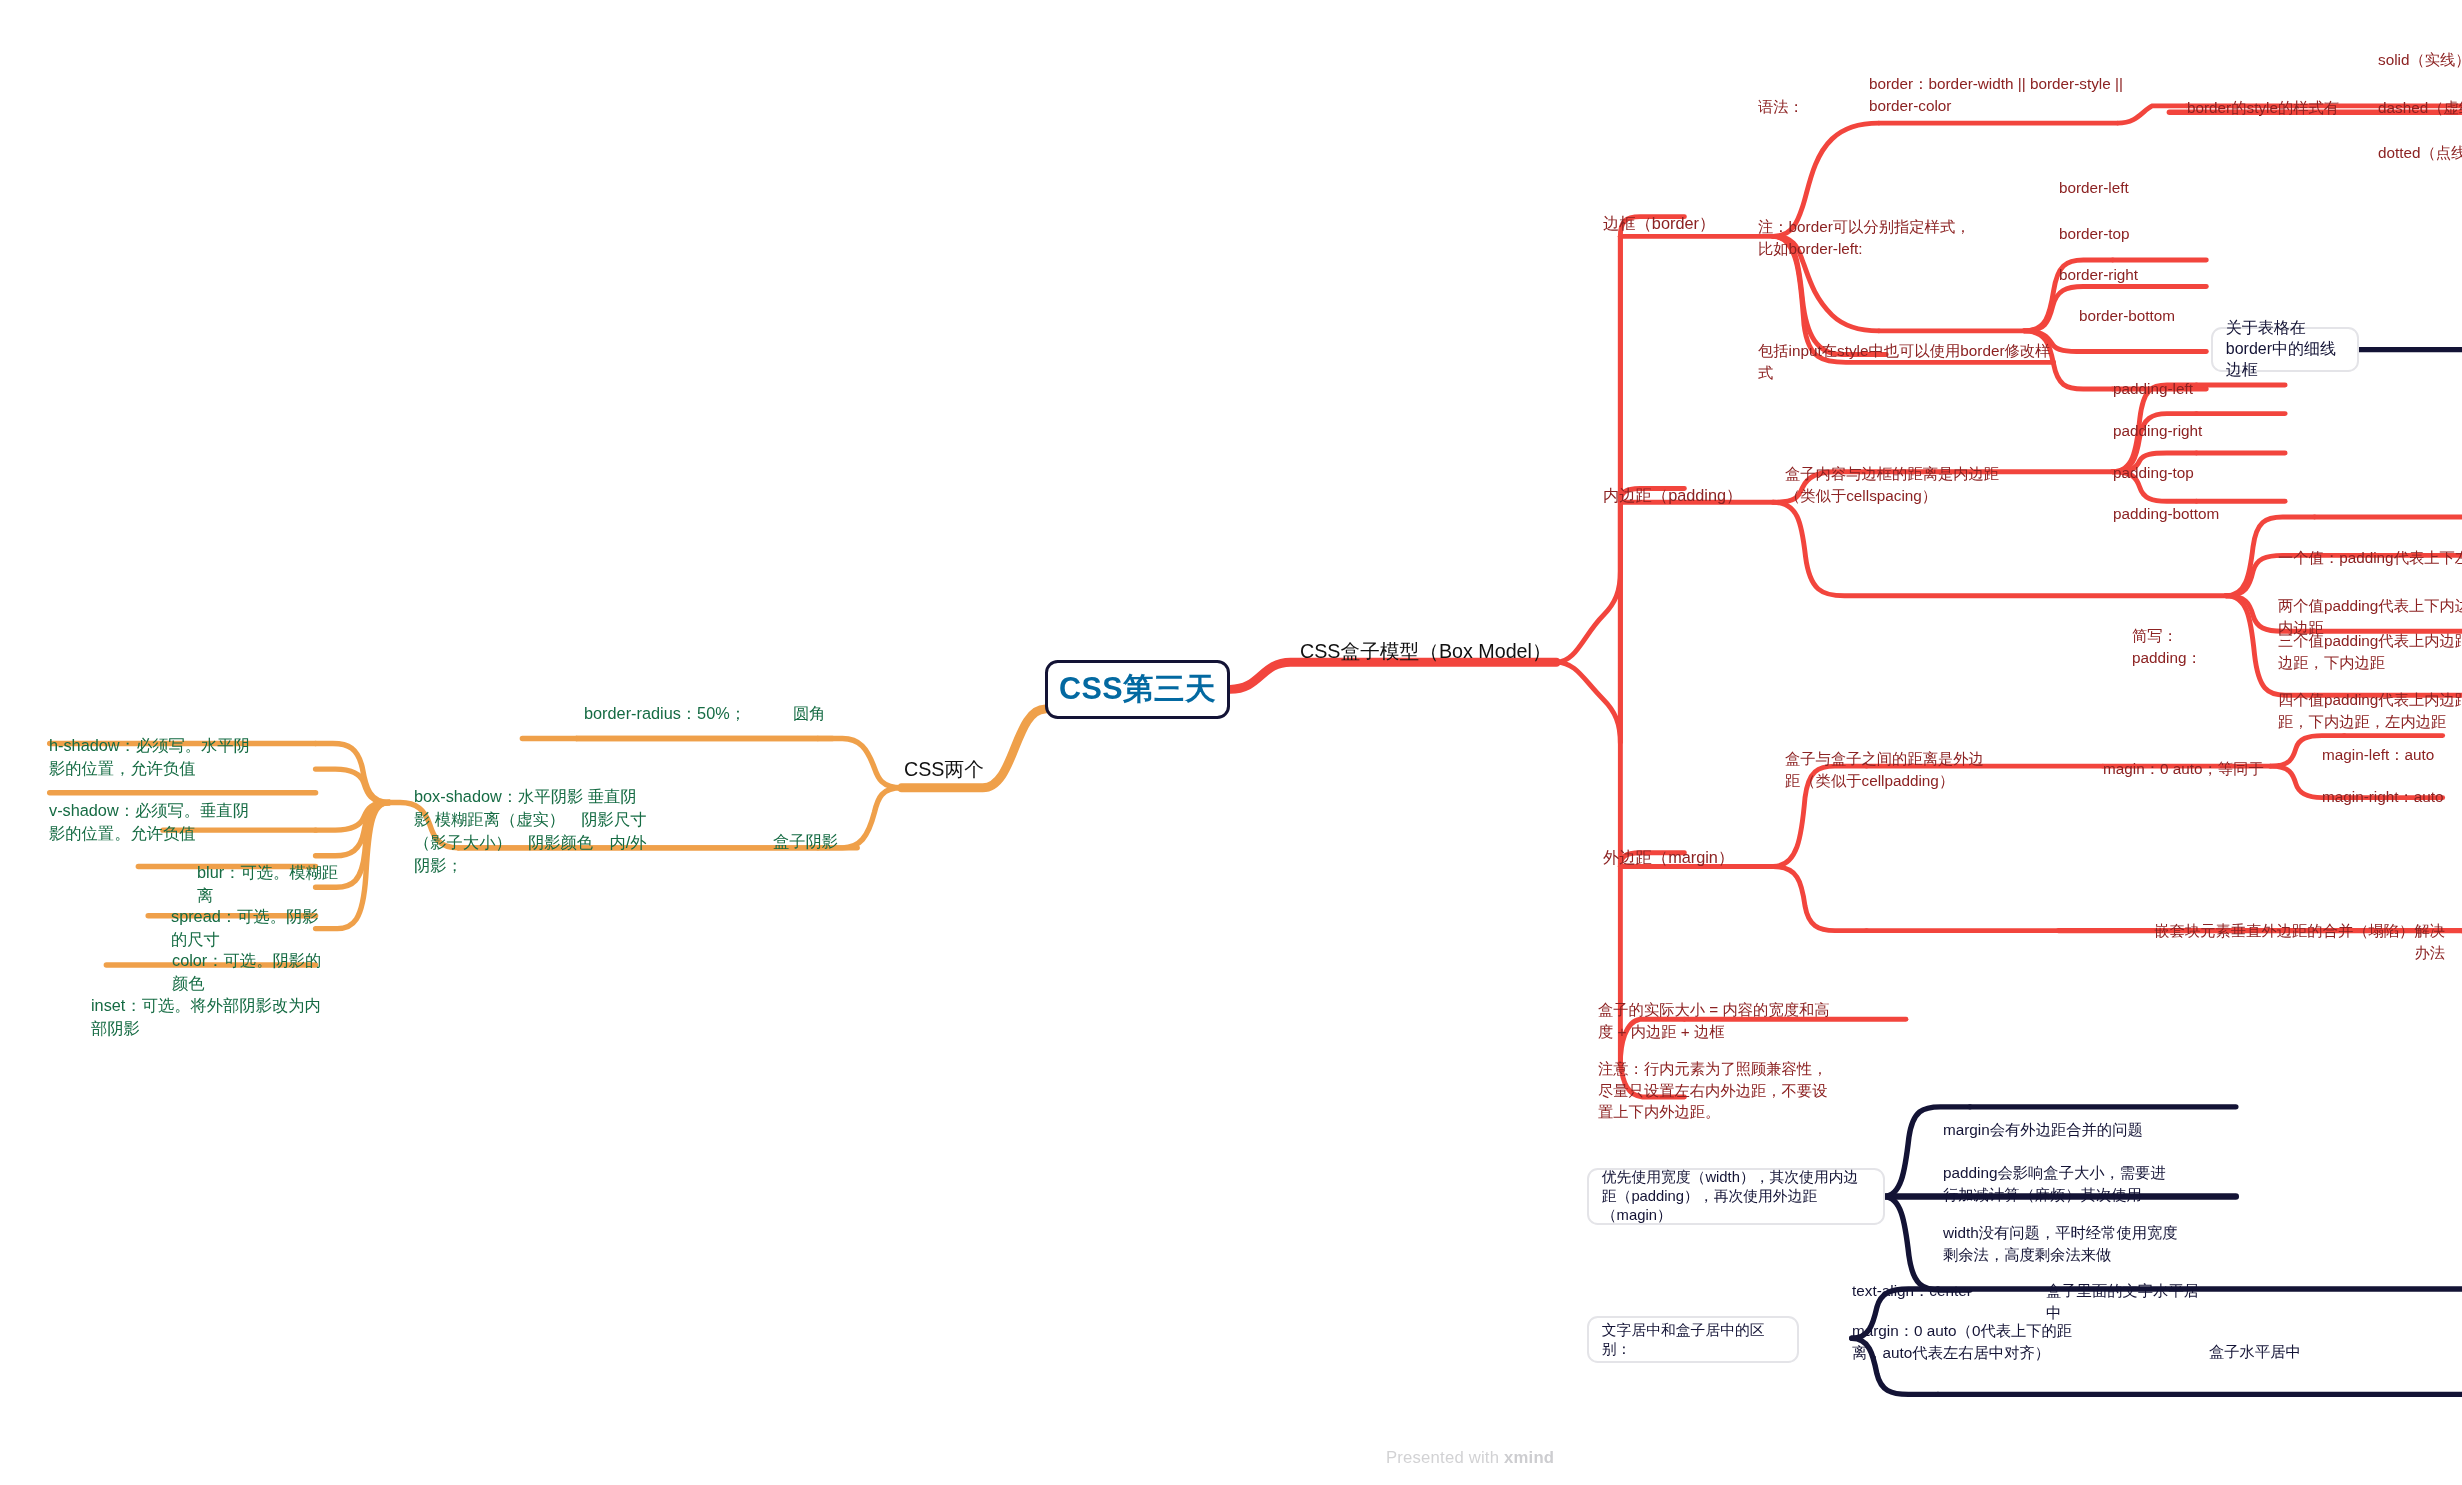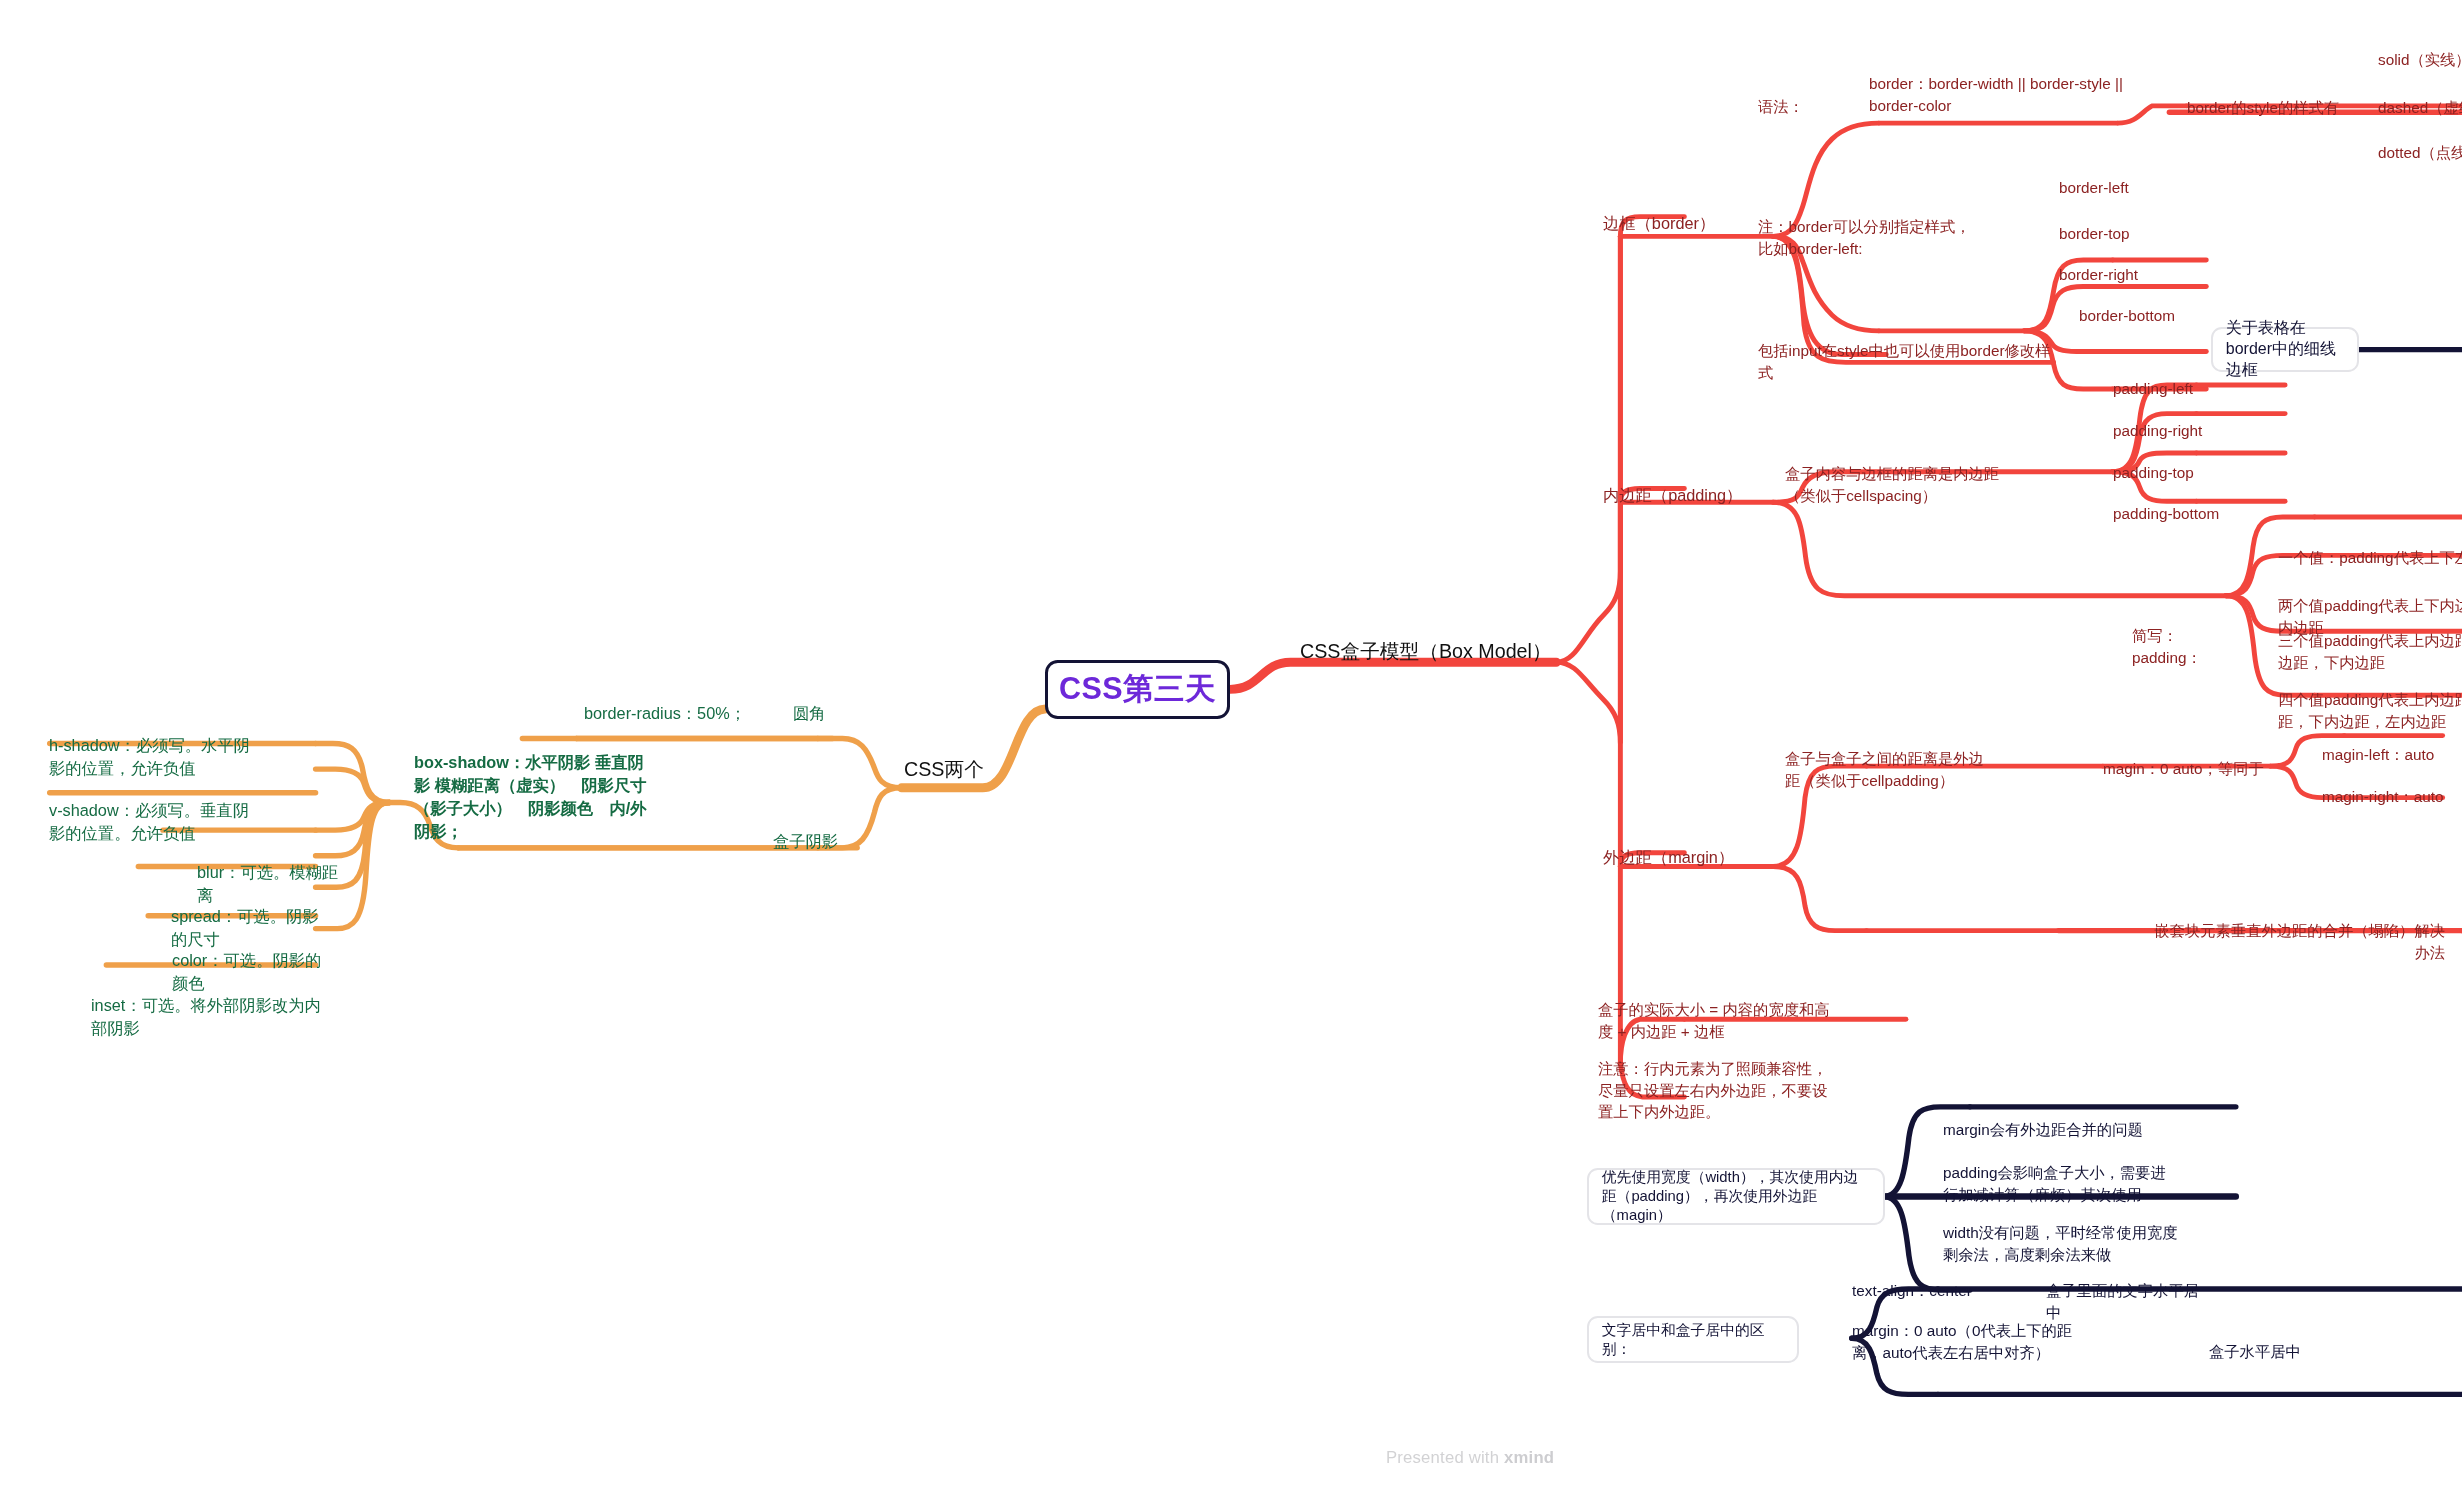--- a/index.html
+++ b/index.html
@@ -6,21 +6,21 @@
   body{width:2966px;height:1485px;font-family:"Liberation Sans","DejaVu Sans",sans-serif;overflow:hidden;}
   #stage{position:relative;width:2966px;height:1485px;background:#fff;}
   svg.links{position:absolute;left:0;top:0;width:2966px;height:1485px;pointer-events:none;}
   .node{position:absolute;box-sizing:border-box;}
   .lbl{position:absolute;box-sizing:border-box;line-height:1.42;white-space:pre-wrap;}
 
   
   .root{
     border:3px solid #131335;border-radius:12.8px;background:#fff;
     display:flex;align-items:center;justify-content:center;
-    font-size:30.5px;font-weight:bold;color:#6d28d9;letter-spacing:0.5px;
+    font-size:30.5px;font-weight:bold;color:#0369a1;letter-spacing:0.5px;
   }
   
   .mid{font-size:19.7px;color:#111;display:flex;align-items:center;}
   
   .red{color:#8c2222;font-size:15.3px;}
   .red-big{color:#8c2222;font-size:16.3px;}
   
   .grn{color:#156b43;font-size:16.3px;}
   
   .nav{color:#131335;font-size:15.3px;}
@@ -264,21 +264,21 @@
     <span>文字居中和盒子居中的区别：</span>
   </div>
   <div class="lbl nav" style="left:1852px;top:1280px;width:158px;">text-align：center</div>
   <div class="lbl nav" style="left:2046px;top:1280px;width:167px;">盒子里面的文字水平居中</div>
   <div class="lbl nav" style="left:1852px;top:1320px;width:246px;">margin：0 auto（0代表上下的距离，auto代表左右居中对齐）</div>
   <div class="lbl nav" style="left:2209px;top:1341px;width:123px;">盒子水平居中</div>
 
   <div class="lbl grn" style="left:584px;top:702px;width:163px;">border-radius：50%；</div>
   <div class="lbl grn" style="left:793px;top:702px;width:64px;">圆角</div>
 
-  <div class="lbl grn" style="left:414px;top:751px;width:236px;font-weight:bold;">box-shadow：水平阴影 垂直阴影 模糊距离（虚实）　阴影尺寸（影子大小）　阴影颜色　内/外阴影；</div>
+  <div class="lbl grn" style="left:414px;top:785px;width:236px;">box-shadow：水平阴影 垂直阴影 模糊距离（虚实）　阴影尺寸（影子大小）　阴影颜色　内/外阴影；</div>
   <div class="lbl grn" style="left:773px;top:830px;width:74px;">盒子阴影</div>
 
   <div class="lbl grn" style="left:49px;top:734px;width:202px;">h-shadow：必须写。水平阴影的位置，允许负值</div>
   <div class="lbl grn" style="left:49px;top:799px;width:202px;">v-shadow：必须写。垂直阴影的位置。允许负值</div>
   <div class="lbl grn" style="left:197px;top:861px;width:148px;">blur：可选。模糊距离</div>
   <div class="lbl grn" style="left:171px;top:905px;width:158px;">spread：可选。阴影的尺寸</div>
   <div class="lbl grn" style="left:172px;top:949px;width:158px;">color：可选。阴影的颜色</div>
   <div class="lbl grn" style="left:91px;top:994px;width:231px;">inset：可选。将外部阴影改为内部阴影</div>
 
   <div class="watermark" style="left:1386px;top:1448px;">

